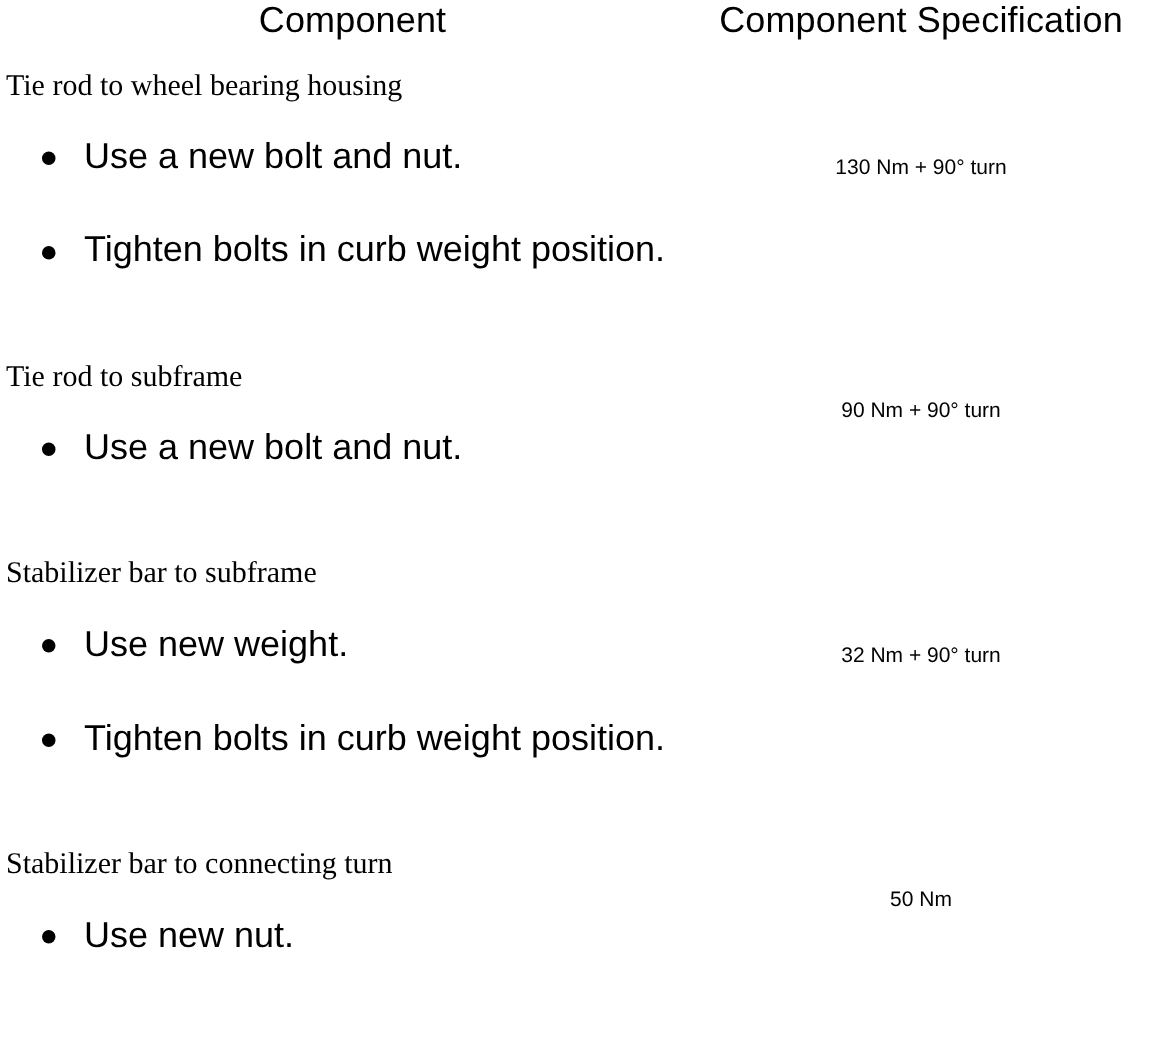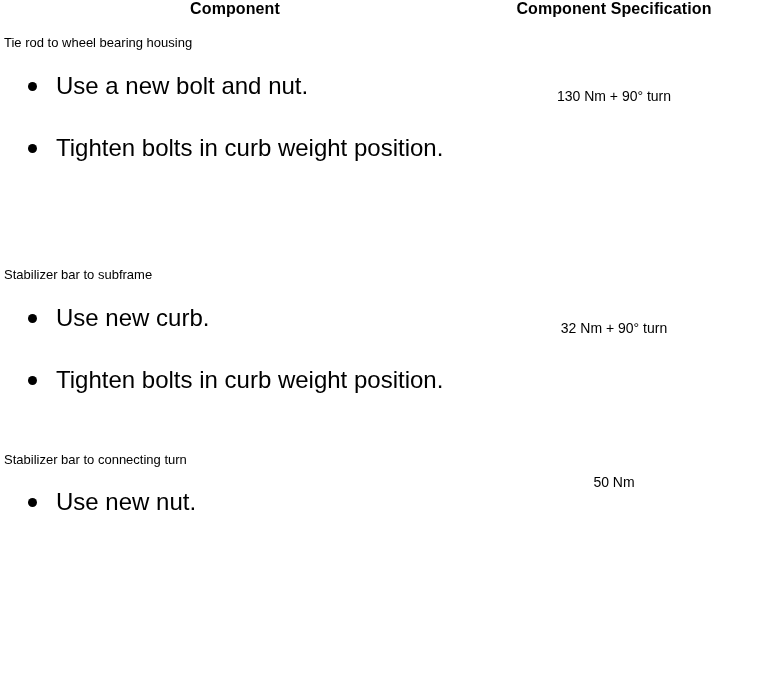--- a/index.html
+++ b/index.html
@@ -21,22 +21,22 @@
   }
   .spec-table {
     width: 768px;
     border-collapse: collapse;
     table-layout: fixed;
   }
   .col-component { width: 460px; }
   .col-spec { width: 308px; }
 
   .header-cell {
-    font-size: 16px;
-    font-weight: bold;
+    font-size: 24px;
+    font-weight: normal;
     text-align: center;
     padding: 0 0 10px 0;
     vertical-align: top;
     letter-spacing: 0.1px;
   }
   .header-cell.component-head {
     text-align: center;
     padding-left: 10px;
   }
   .header-cell.spec-head {
@@ -48,23 +48,24 @@
     padding: 0;
   }
   .spec-cell {
     vertical-align: middle;
     text-align: center;
     font-size: 14px;
     padding: 0;
   }
 
   .group-title {
-    font-size: 13px;
+    font-size: 20px;
     padding: 6px 0 0 4px;
     line-height: 1.35;
+    font-family: Liberation Serif, serif;
   }
   ul.bullets {
     list-style: none;
     margin: 0;
     padding: 0;
   }
   ul.bullets li {
     position: relative;
     font-size: 24px;
     padding: 0 0 0 56px;
@@ -117,32 +118,45 @@
           </ul>
         </td>
         <td class="spec-cell">130 Nm + 90° turn</td>
       </tr>
       <tr>
         <td class="row-spacer-46"></td>
         <td class="row-spacer-46"></td>
       </tr>
 
       <tr>
+        <td class="component-cell">
+          <div class="group-title">Tie rod to subframe</div>
+          <div class="row-spacer-18"></div>
+          <ul class="bullets">
+            <li>
+              <span class="dot"></span>
+              <span>Use a new bolt and nut.</span>
+            </li>
+          </ul>
+        </td>
+        <td class="spec-cell">90 Nm + 90° turn</td>
+      </tr>
+      <tr>
         <td class="row-spacer-46"></td>
         <td class="row-spacer-46"></td>
       </tr>
 
       <tr>
         <td class="component-cell">
           <div class="group-title">Stabilizer bar to subframe</div>
           <div class="row-spacer-18"></div>
           <ul class="bullets">
             <li>
               <span class="dot"></span>
-              <span>Use new curb.</span>
+              <span>Use new weight.</span>
             </li>
             <li class="row-spacer-30"></li>
             <li>
               <span class="dot"></span>
               <span>Tighten bolts in curb weight position.</span>
             </li>
           </ul>
         </td>
         <td class="spec-cell">32 Nm + 90° turn</td>
       </tr>

